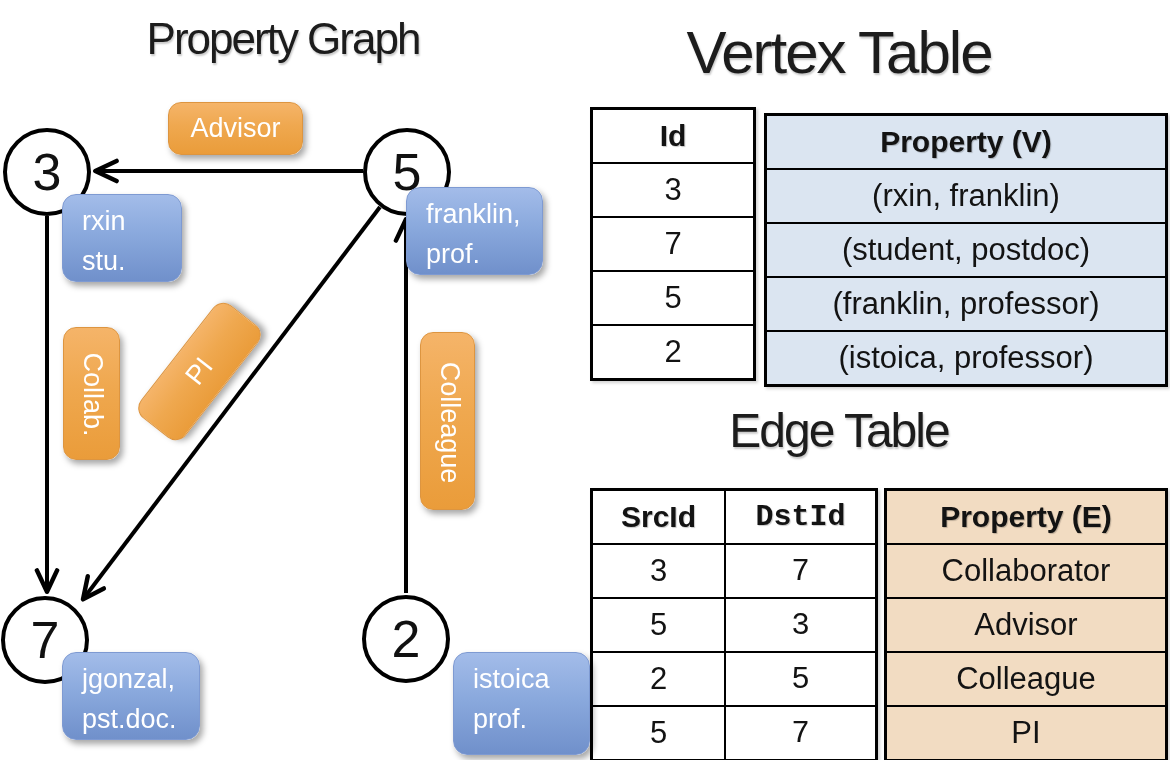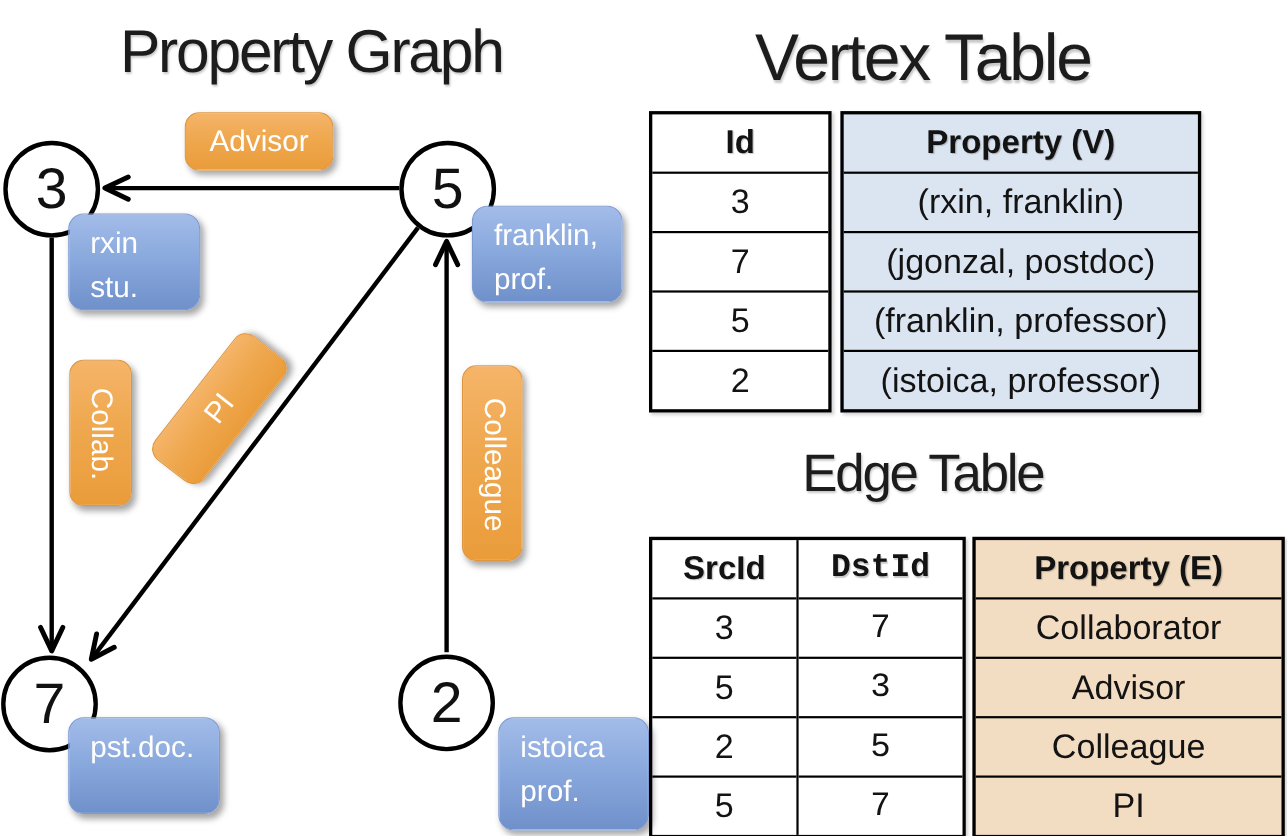--- a/index.html
+++ b/index.html
@@ -3,21 +3,21 @@
 <meta charset="utf-8">
 <style>
   html,body{margin:0;padding:0;background:#fff;}
   .canvas{
     position:relative;width:1170px;height:760px;overflow:hidden;
     font-family:"Liberation Sans",sans-serif;color:#161616;background:#fff;
   }
   
   .big-title{
     position:absolute;transform:translateX(-50%);
-    font-size:55px;letter-spacing:-2px;font-weight:400;color:#1c1c1c;
+    font-size:44px;letter-spacing:-2px;font-weight:400;color:#1c1c1c;
     text-shadow:1px 2px 2px rgba(0,0,0,0.22);white-space:nowrap;
   }
   
   svg.edges{position:absolute;left:0;top:0;z-index:1;}
   
   .vcircle{
     position:absolute;width:88px;height:88px;box-sizing:border-box;
     border:4px solid #000;border-radius:50%;background:#fff;z-index:2;
     display:flex;align-items:center;justify-content:center;
     font-size:52px;color:#111;
@@ -91,25 +91,26 @@
     <span>7</span>
   </div>
   <div class="vcircle" style="left:362px;top:595px;">
     <span>2</span>
   </div>
 
   <div class="nodebox" style="left:62px;top:194px;width:120px;height:88px;">
     <div>rxin</div>
     <div>stu.</div>
   </div>
-  <div class="nodebox" style="left:429px;top:187px;width:137px;height:88px;">
+  <div class="nodebox" style="left:406px;top:187px;width:137px;height:88px;">
     <div>franklin,</div>
     <div>prof.</div>
   </div>
   <div class="nodebox" style="left:62px;top:652px;width:138px;height:88px;">
+    <div>jgonzal,</div>
     <div>pst.doc.</div>
   </div>
   <div class="nodebox" style="left:420px;top:652px;width:137px;height:103px;margin-left:33px;">
     <div>istoica</div>
     <div>prof.</div>
   </div>
 
   <div class="elabel" style="left:168px;top:102px;width:135px;height:53px;">
     <span>Advisor</span>
   </div>
@@ -126,24 +127,24 @@
   <div class="big-title" style="left:839px;top:18px;font-size:60px;">Vertex Table</div>
 
   <div class="tblgroup" style="left:590px;top:101px;gap:8px;">
     <div class="subtbl" style="width:166px;">
       <div class="cell head">Id</div>
       <div class="cell">3</div>
       <div class="cell">7</div>
       <div class="cell">5</div>
       <div class="cell">2</div>
     </div>
-    <div class="subtbl bluefill" style="width:328px;">
+    <div class="subtbl bluefill" style="width:404px;margin-top:12px;">
       <div class="cell head">Property (V)</div>
       <div class="cell">(rxin, franklin)</div>
-      <div class="cell">(jgonzal, postdoc)</div>
+      <div class="cell">(student, postdoc)</div>
       <div class="cell">(franklin, professor)</div>
       <div class="cell">(istoica, professor)</div>
     </div>
   </div>
 
   <div class="big-title" style="left:839px;top:403px;font-size:48px;">Edge Table</div>
 
   <div class="tblgroup" style="left:590px;top:488px;gap:6px;">
     <div class="subtbl twocol" style="width:288px;">
       <div class="colA">

